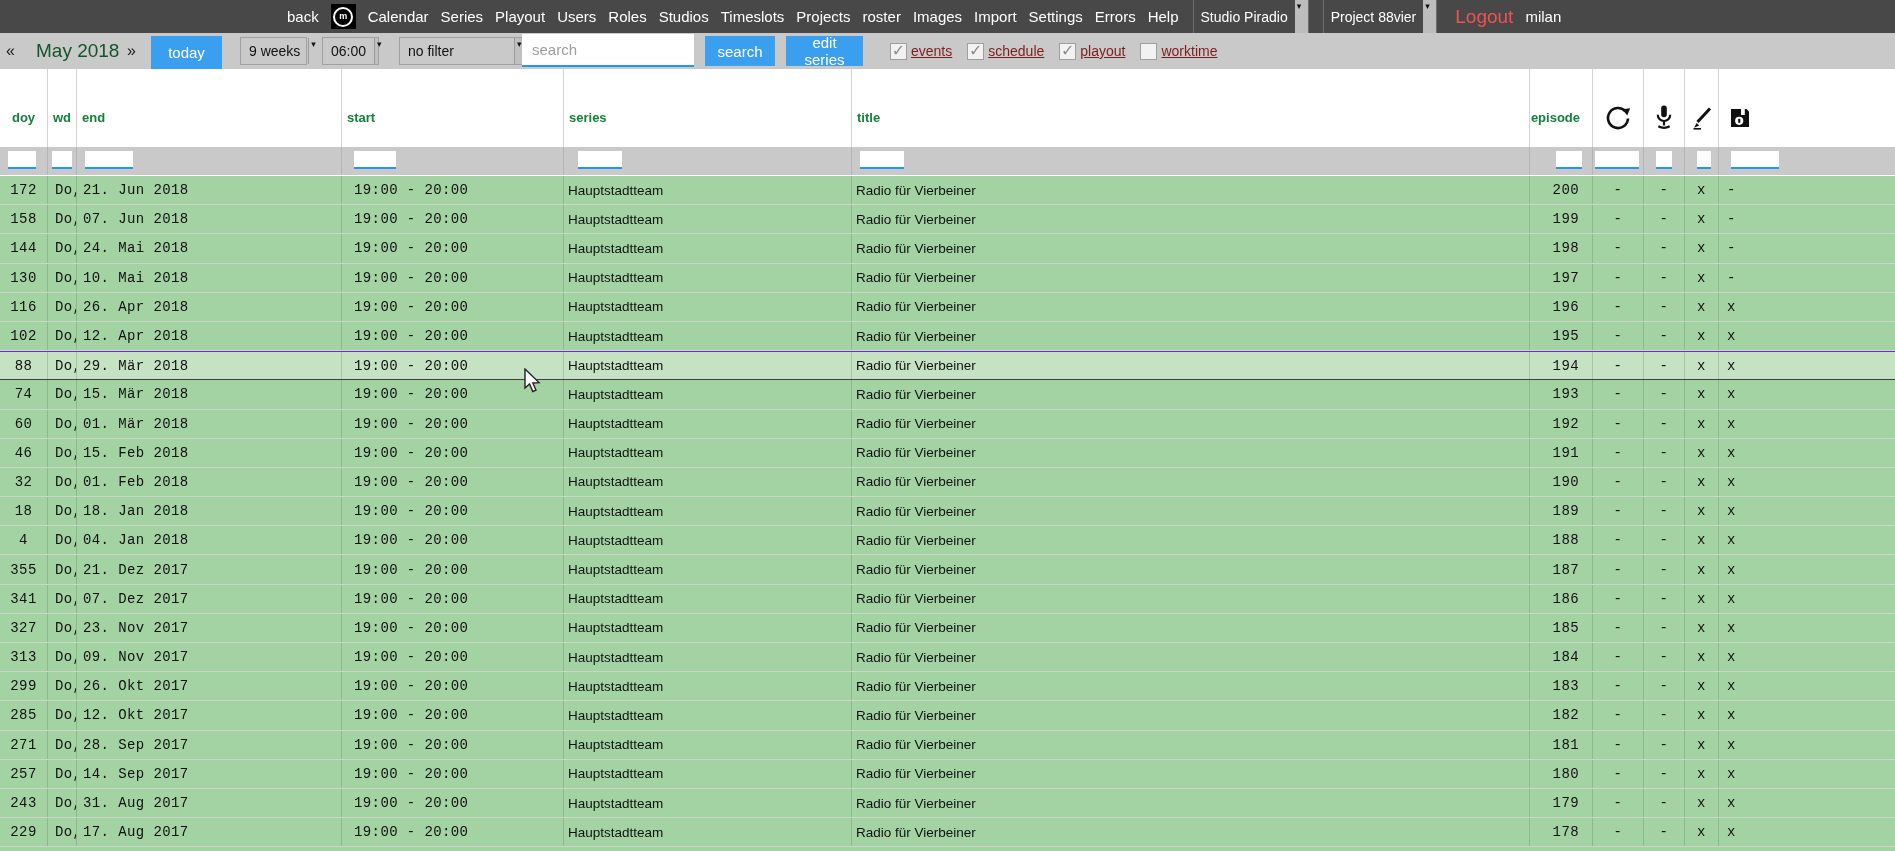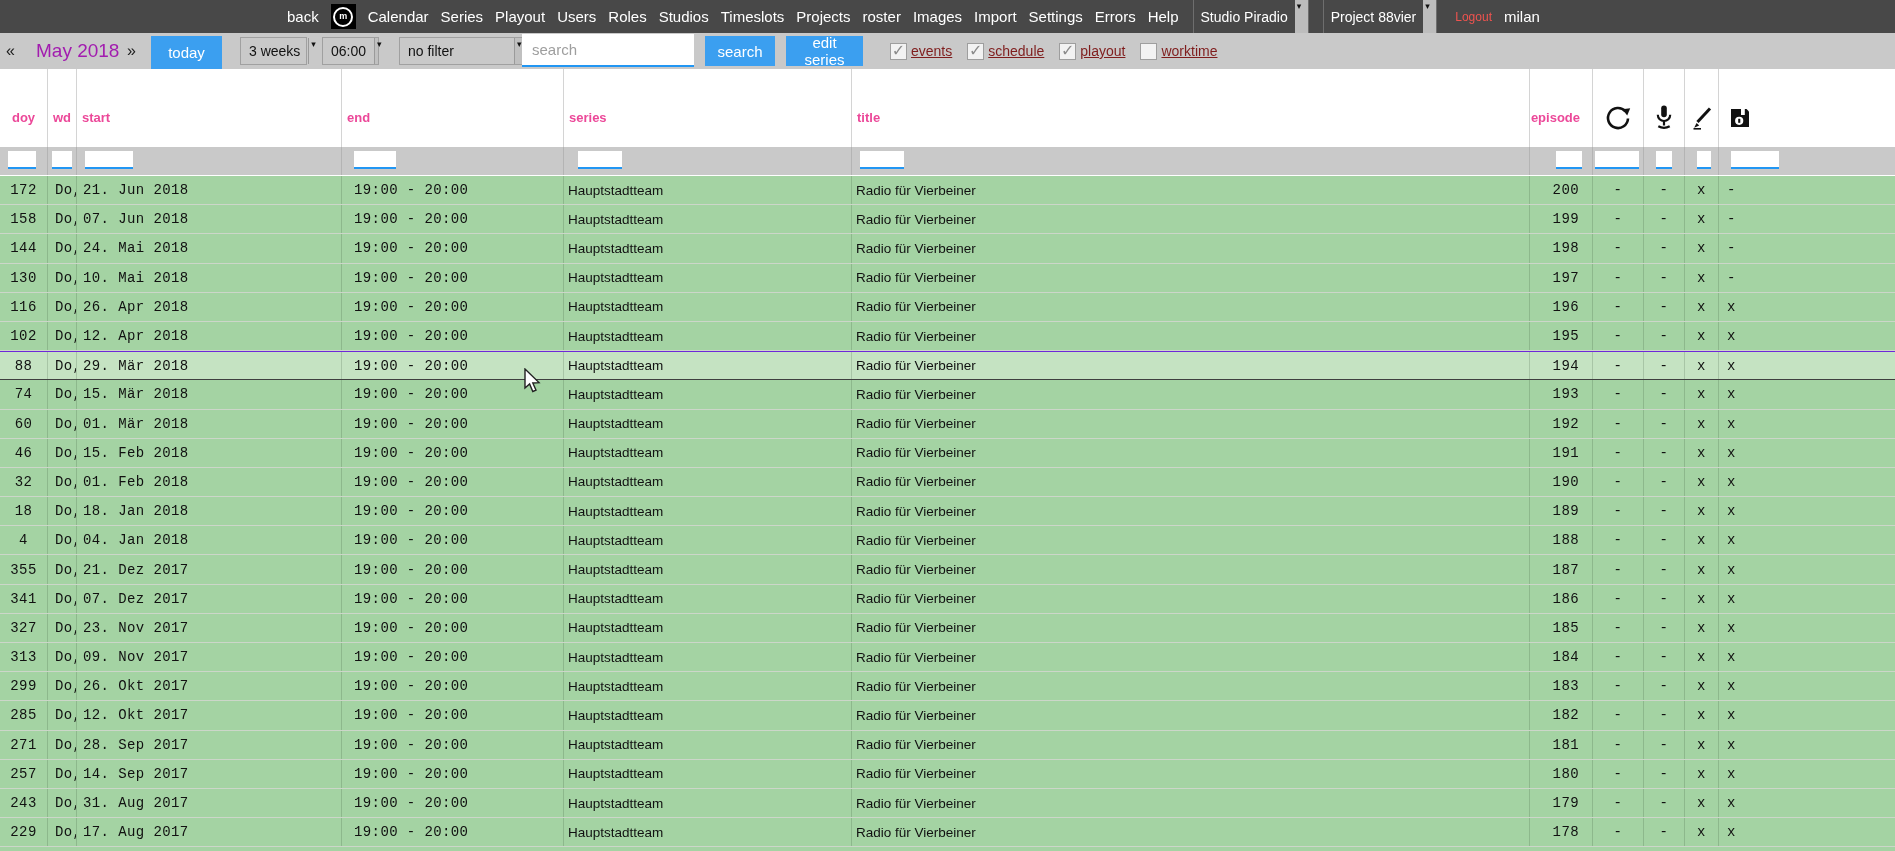--- a/index.html
+++ b/index.html
@@ -11,45 +11,45 @@
   .nav{position:absolute;left:0;top:0;width:1895px;height:33px;background:#484848;
        display:flex;align-items:center;gap:12px;padding-left:287px;box-sizing:border-box;}
   .nav-item{color:#ffffff;font-size:15px;white-space:nowrap;cursor:default;}
   .nav-logo{width:25px;height:25px;background:#000;display:flex;align-items:center;justify-content:center;flex:0 0 auto;}
   .nav-logo .ring{width:16px;height:16px;border:2px solid #fff;border-radius:50%;
        display:flex;align-items:center;justify-content:center;color:#fff;font-size:9px;font-weight:bold;line-height:1;}
   .nav-select{height:33px;display:flex;align-items:stretch;border-left:1px solid #6e6e6e;border-right:1px solid #6e6e6e;margin-left:2px;}
   .nav-select .val{color:#fff;font-size:14px;display:flex;align-items:center;padding:9px 7px;white-space:nowrap;}
   .sel-strip{width:13px;background:#bdbdbd;position:relative;}
   .sel-strip:before{content:"▾";position:absolute;top:1px;left:2px;font-size:9px;color:#111;}
-  .nav-logout{font-size:12px;margin-left:6px;color:#ef534f;}
+  .nav-logout{font-size:19px;margin-left:6px;color:#ef534f;}
   .nav-user{color:#fff;font-size:15px;}
 
   
   .toolbar{position:absolute;left:0;top:33px;width:1895px;height:36px;background:#c9c9c9;}
   .tb-abs{position:absolute;top:0;height:36px;display:flex;align-items:center;}
   .arrow{color:#1c1c1c;font-size:16px;}
-  .month{color:#a21caf;font-size:19px;}
+  .month{color:#14532d;font-size:19px;}
   .btn{background:#3b9ff0;color:#fff;border:none;display:flex;align-items:center;justify-content:center;font-size:15px;}
   .tb-select{position:absolute;top:4px;height:28px;border:1px solid #a0a0a0;display:flex;align-items:stretch;box-sizing:border-box;background:#c9c9c9;}
   .tb-select .val{font-size:14px;color:#111;display:flex;align-items:center;padding:0 8px;white-space:nowrap;flex:1;}
   .tb-select .sel-strip{background:#c0c0c0;border-left:1px solid #9a9a9a;}
   .search-box{position:absolute;left:522px;top:1px;width:172px;height:33px;border:none;background:#fff;
       border-bottom:2px solid #2196f3;box-sizing:border-box;padding:0 10px;font-size:15px;color:#222;outline:none;}
   .search-box::placeholder{color:#9e9e9e;}
   .cb-group{position:absolute;left:890px;top:0;height:36px;display:flex;align-items:center;gap:15px;}
   .cb-item{display:flex;align-items:center;gap:4px;}
   .cb-box{width:17px;height:17px;background:#f2f2f2;border:1px solid #9e9e9e;box-sizing:border-box;
       color:#8a8a8a;font-size:16px;font-weight:bold;line-height:13px;text-align:center;}
   .cb-label{font-size:14px;color:#7f1d1d;text-decoration:underline;}
 
   
   .grid{display:grid;grid-template-columns:48px 29px 265px 222px 288px 678px 63px 51px 41px 34px 1fr;}
   .thead{position:absolute;left:0;top:69px;width:1895px;height:78px;background:#fff;}
-  .th{display:flex;align-items:center;font-size:13px;font-weight:bold;color:#ec4899;
+  .th{display:flex;align-items:center;font-size:13px;font-weight:bold;color:#15803d;
       border-right:1px solid #d4d4d4;box-sizing:border-box;height:97px;}
   .th.last{border-right:none;}
   .th.center{justify-content:center;}
   .th.right{justify-content:flex-end;padding-right:12px;}
   .th.pad{padding-left:5px;}
   .filters{position:absolute;left:0;top:147px;width:1895px;height:28px;background:#c9c9c9;}
   .fcell{border-right:1px solid rgba(0,0,0,0.10);box-sizing:border-box;height:28px;position:relative;}
   .fcell.last{border-right:none;}
   .f-in{position:absolute;top:4px;height:18px;border:none;background:#fff;border-bottom:2px solid #2196f3;
       box-sizing:border-box;padding:0 2px;font-size:12px;outline:none;}
@@ -104,21 +104,21 @@
   <span class="nav-logout">Logout</span>
   <span class="nav-user">milan</span>
 </div>
 
 <div class="toolbar">
   <span class="tb-abs arrow" style="left:6px;">«</span>
   <span class="tb-abs month" style="left:36px;">May 2018</span>
   <span class="tb-abs arrow" style="left:127px;">»</span>
   <button class="btn" style="position:absolute;left:151px;top:3px;width:71px;height:33px;">today</button>
   <span class="tb-select" style="left:240px;width:67px;">
-    <span class="val">3 weeks</span>
+    <span class="val">9 weeks</span>
     <span class="sel-strip"></span>
   </span>
   <span class="tb-select" style="left:322px;width:57px;">
     <span class="val">06:00</span>
     <span class="sel-strip"></span>
   </span>
   <span class="tb-select" style="left:387px;width:130px;margin-left:12px;">
     <span class="val">no filter</span>
     <span class="sel-strip"></span>
   </span>
@@ -141,22 +141,22 @@
       <span class="cb-item">
         <span class="cb-box"></span>
         <span class="cb-label">worktime</span>
       </span>
     </div>
 </div>
 
 <div class="thead grid">
   <div class="th center">doy</div>
   <div class="th center">wd</div>
+  <div class="th pad">end</div>
   <div class="th pad">start</div>
-  <div class="th pad">end</div>
   <div class="th pad">series</div>
   <div class="th pad">title</div>
   <div class="th right">episode</div>
   <div class="th center">
     <svg width="30" height="29" viewBox="0 0 30 29">
       <path d="M 22.4 8.3 A 10 10 0 1 0 25 15.5" fill="none" stroke="#111" stroke-width="2.6"></path>
       <path d="M 19.3 6.2 L 27.2 5.2 L 24.2 12.6 Z" fill="#111"></path>
     </svg>
   </div>
   <div class="th center">

